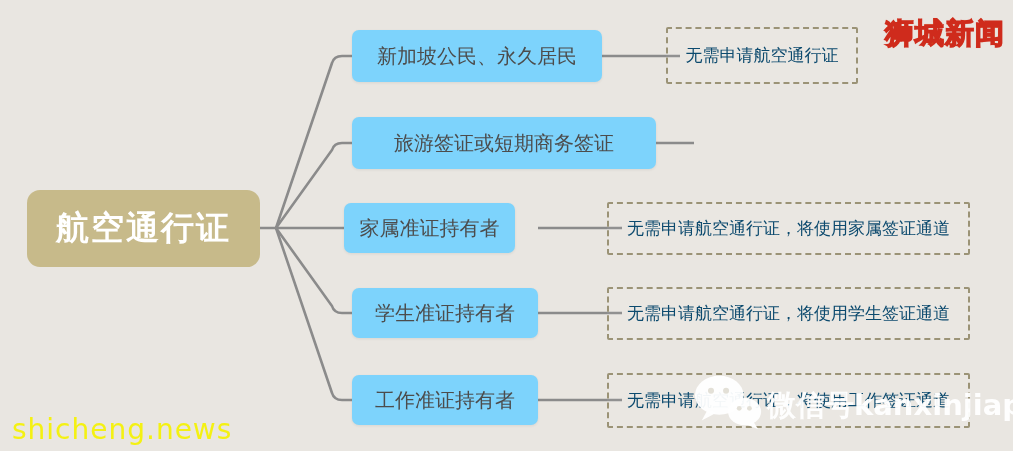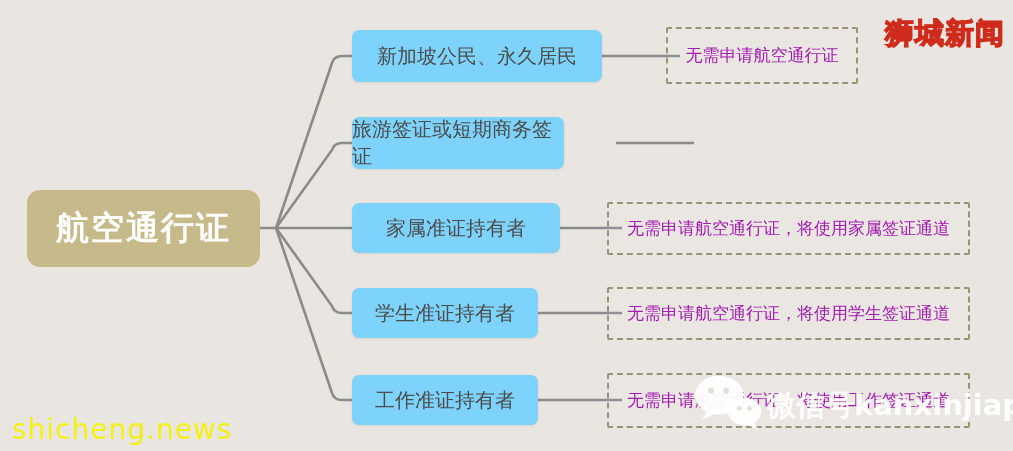--- a/index.html
+++ b/index.html
@@ -14,27 +14,27 @@
     left:27px; top:190px; width:233px; height:77px;
     background:#c7ba8a; border-radius:13px;
     color:#ffffff; font-size:33px; font-weight:bold; letter-spacing:2px;
   }
   .branch {
     background:#7dd3fc; border-radius:7px;
     color:#4c4c4c; font-size:20px;
     box-shadow:0 1px 3px rgba(0,0,0,0.07);
   }
   .b1 { left:352px; top:30px;  width:250px; height:52px; }
-  .b2 { left:352px; top:117px; width:212px; height:52px; }
-  .b3 { left:352px; top:203px; width:208px; height:50px; }
+  .b2 { left:352px; top:117px; width:304px; height:52px; }
+  .b3 { left:344px; top:203px; width:171px; height:50px; }
   .b4 { left:352px; top:288px; width:186px; height:50px; }
   .b5 { left:352px; top:375px; width:186px; height:50px; }
   .result {
     border:2px dashed #9b9376; border-radius:2px;
-    color:#a21caf; font-size:17px; text-align:center;
+    color:#0c4a6e; font-size:17px; text-align:center;
     background:rgba(255,255,255,0.06);
   }
   .r1 { left:666px; top:27px;  width:192px; height:57px; }
   .r2 { left:680px; top:115px; width:197px; height:55px; }
   .r3 { left:607px; top:202px; width:363px; height:53px;font-family:Liberation Mono, monospace; }
   .r4 { left:607px; top:287px; width:363px; height:53px; }
   .r5 { left:607px; top:373px; width:363px; height:55px; }
   .brand {
     position:absolute; right:8px; top:14px;
     font-size:29px; font-weight:bold; color:#f2ef2c;

